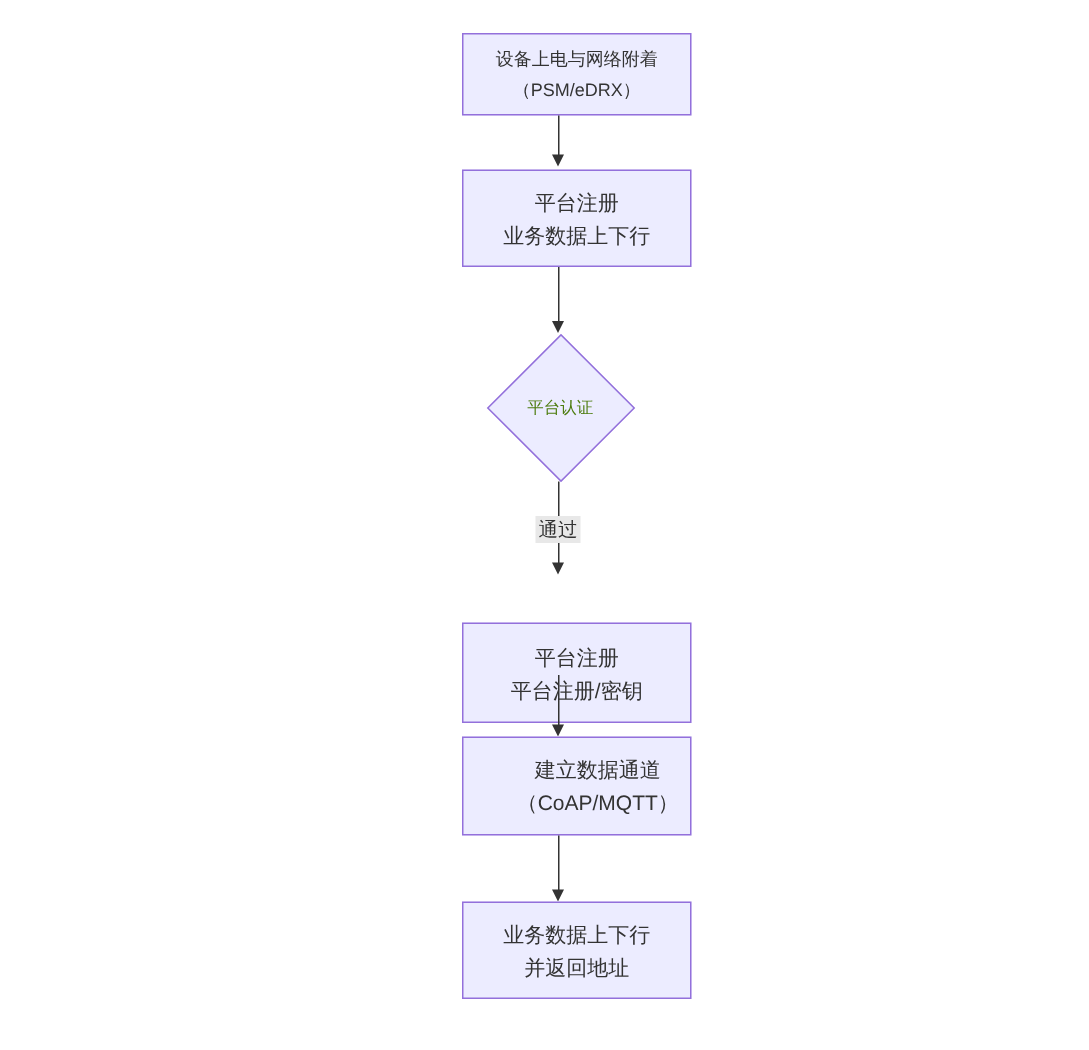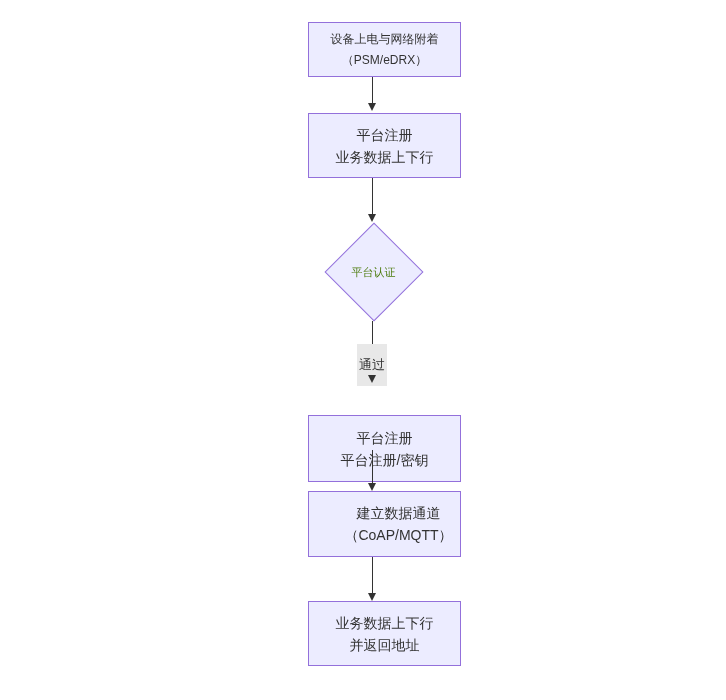--- a/index.html
+++ b/index.html
@@ -100,21 +100,21 @@
   
   .edge-label {
     position: absolute;
     left: 372px;
     top: 344px;
     transform: translateX(-50%);
     background: #e8e8e8;
     color: #333333;
     font-size: 13px;
     line-height: 18px;
-    padding: 12px 2px;
+    padding: 0 2px;
     white-space: nowrap;
   }
 </style>
 </head>
 <body>
 
 <div class="canvas">
 
   <div class="node" id="node-power">
     <div class="line">设备上电与网络附着</div>

